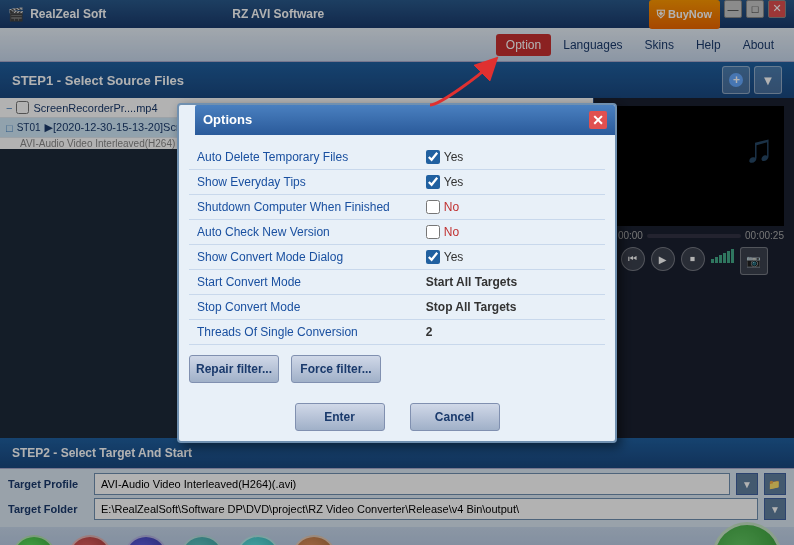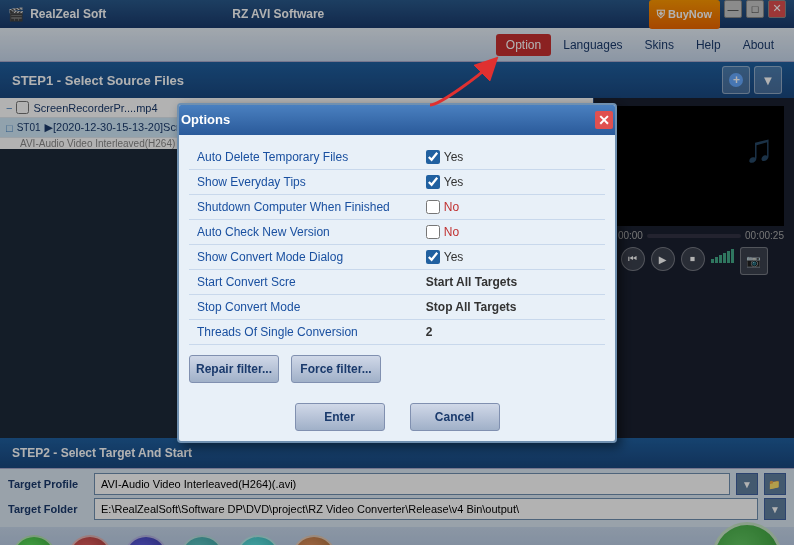--- a/index.html
+++ b/index.html
@@ -136,27 +136,28 @@
     .modal {
       background: #e8f0f8;
       border: 2px solid #7090b0;
       border-radius: 4px;
       width: 440px;
       box-shadow: 4px 4px 12px rgba(0,0,0,0.5);
     }
     .modal-title-bar {
       background: linear-gradient(to bottom, #4a80c0, #2a5a9a);
       color: #fff;
-      padding: 6px 2px;
+      padding: 6px 8px;
       font-size: 13px;
       font-weight: bold;
       display: flex;
       justify-content: space-between;
       align-items: center;
       border-radius: 2px 2px 0 0;
+      margin-left: 16px;
     }
     .modal-close { cursor: pointer; color: #fff; font-size: 14px; background: #e05050; width: 18px; height: 18px; display: flex; align-items: center; justify-content: center; border-radius: 2px; }
     .modal-body { padding: 10px; }
     .options-table { width: 100%; border-collapse: collapse; }
     .options-table tr { border-bottom: 1px solid #c8d8ec; }
     .options-table td { padding: 5px 8px; font-size: 12px; }
     .opt-label { color: #1a50a0; font-weight: normal; width: 55%; margin-top: 48px; }
     .opt-value { color: #333; display: flex; align-items: center; gap: 4px; }
     .opt-check { width: 14px; height: 14px; accent-color: #2060a0; }
     .yes-text { color: #333; }
@@ -348,21 +349,21 @@
             <td class="opt-label">Show Convert Mode Dialog</td>
             <td>
                 <div class="opt-value">
                   <input type="checkbox" class="opt-check" checked="" style="">
                   <span class="yes-text">Yes</span>
                 </div>
               </td>
           </tr>
 
           <tr>
-            <td class="opt-label">Start Convert Scre</td>
+            <td class="opt-label">Start Convert Mode</td>
             <td><span class="bold-text">Start All Targets</span></td>
           </tr>
 
           <tr>
             <td class="opt-label">Stop Convert Mode</td>
             <td><span class="bold-text">Stop All Targets</span></td>
           </tr>
 
 
           <tr>

